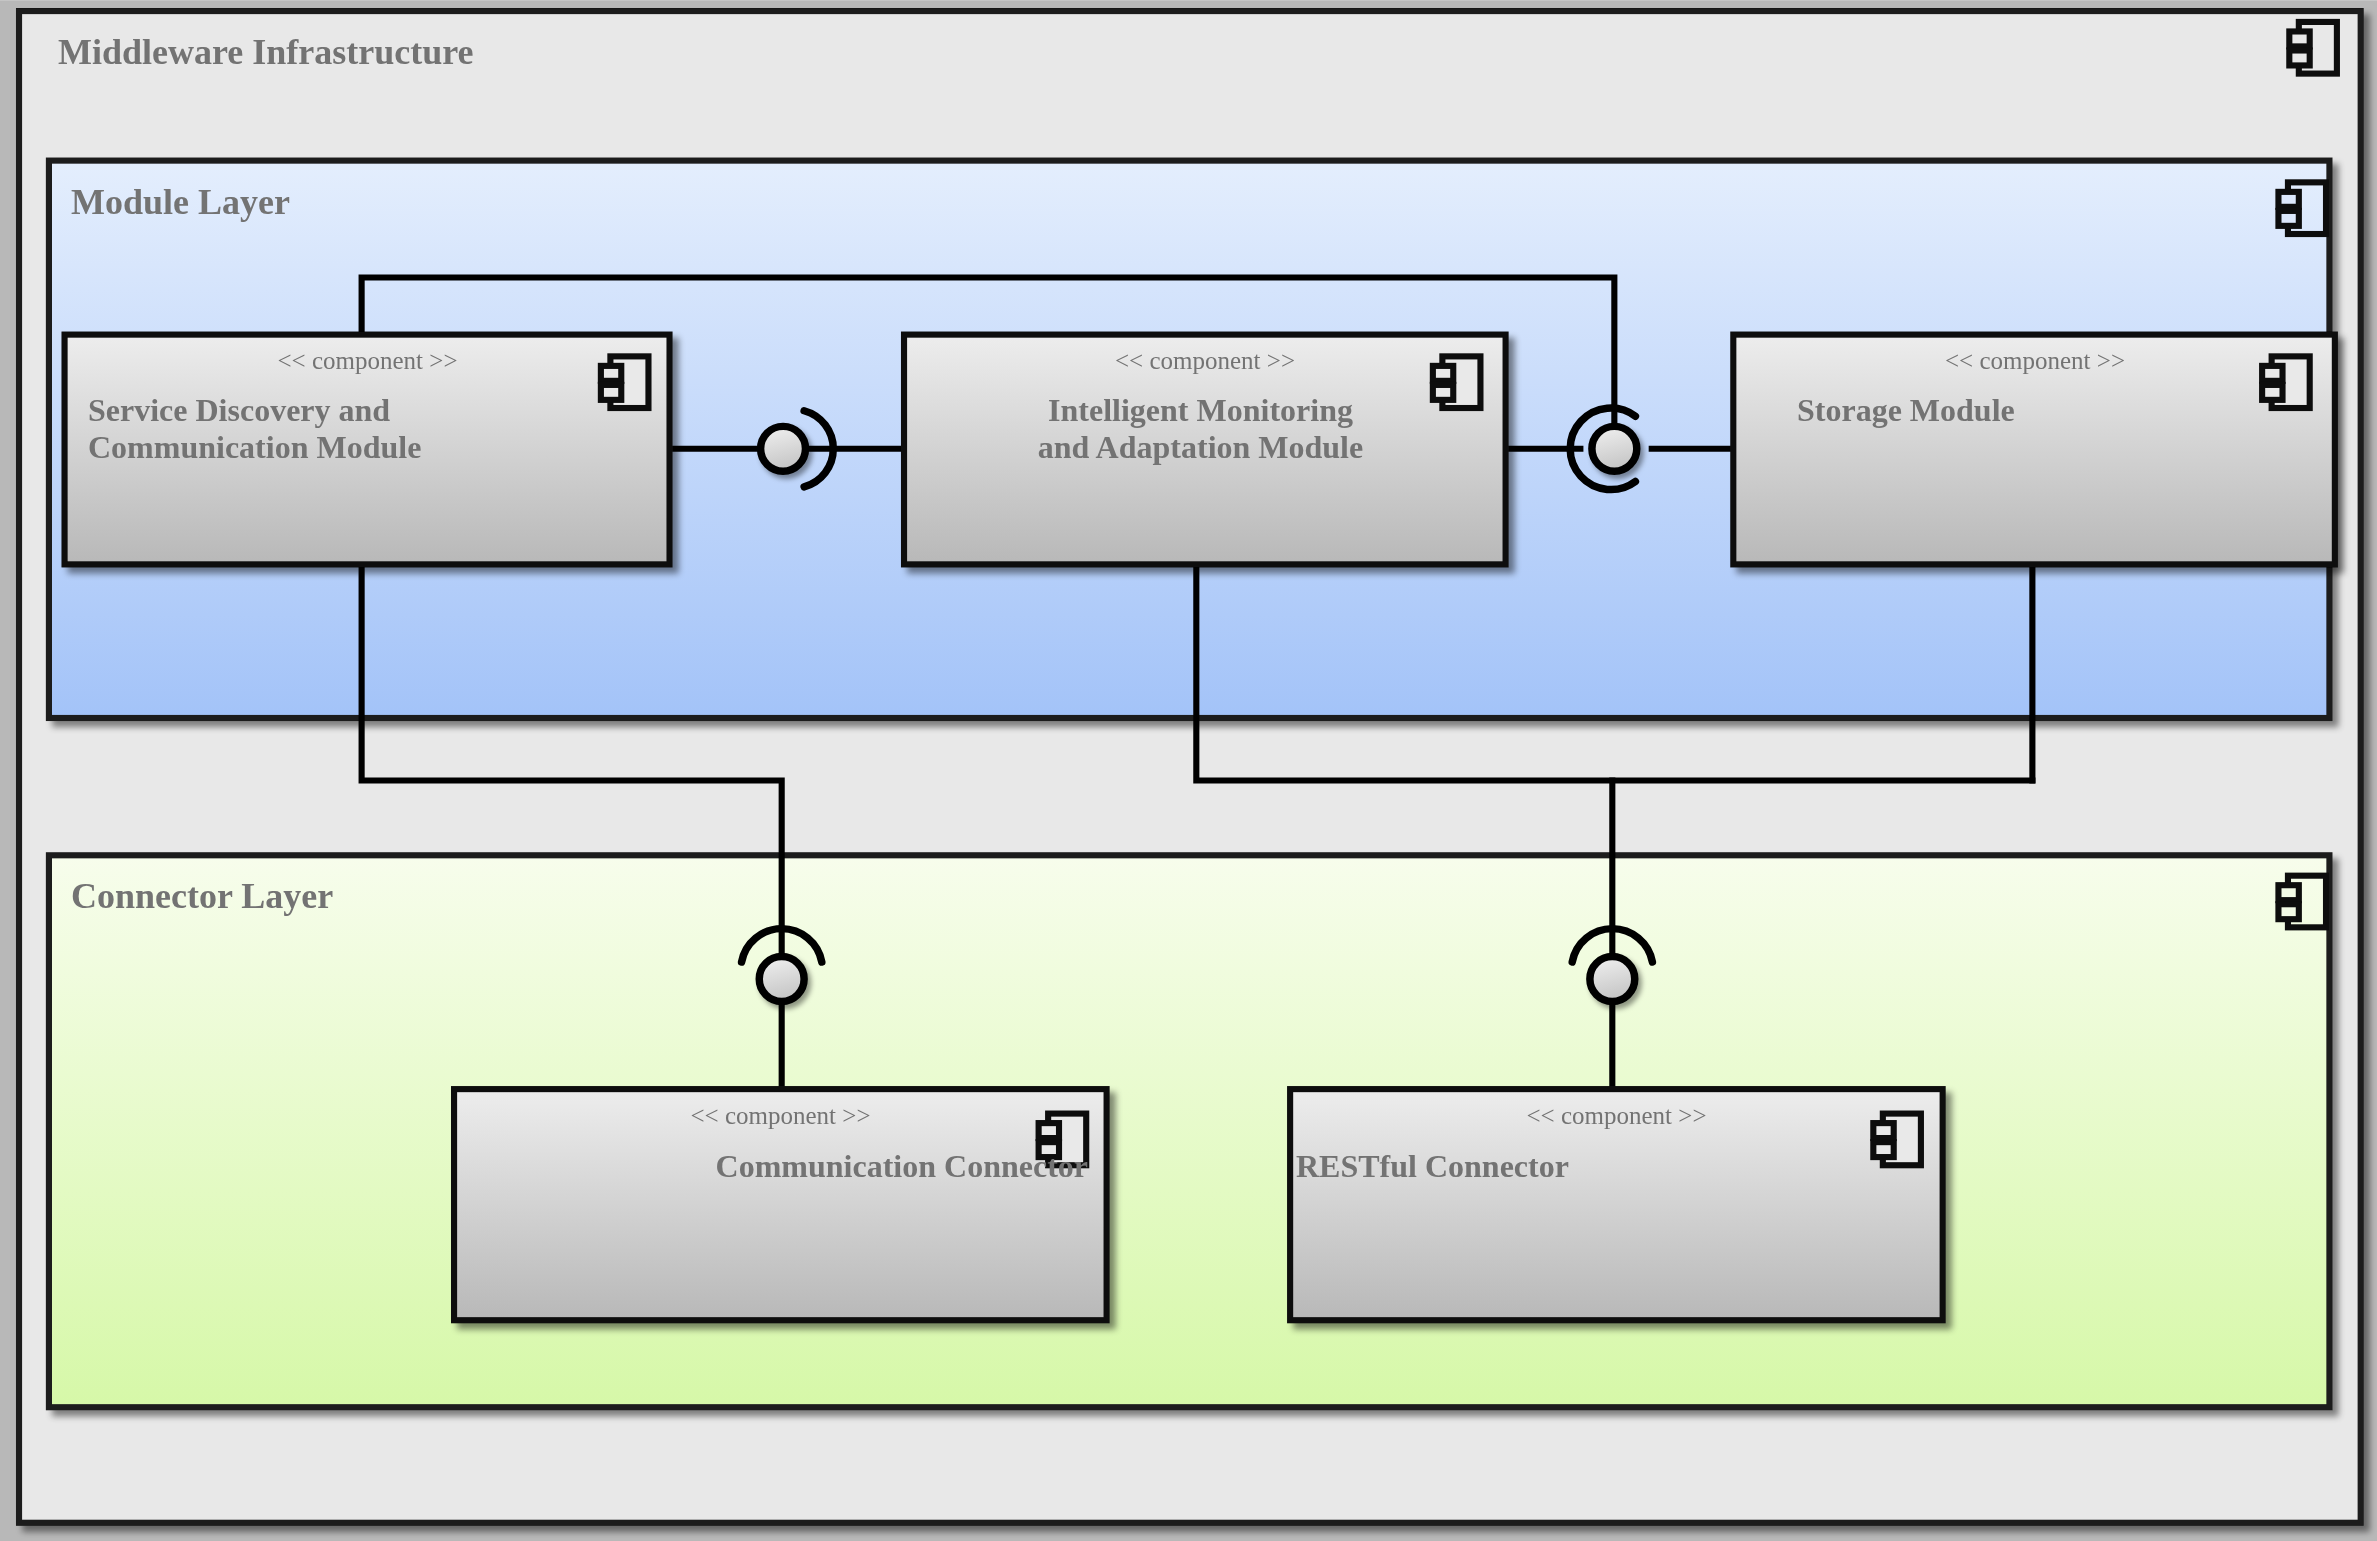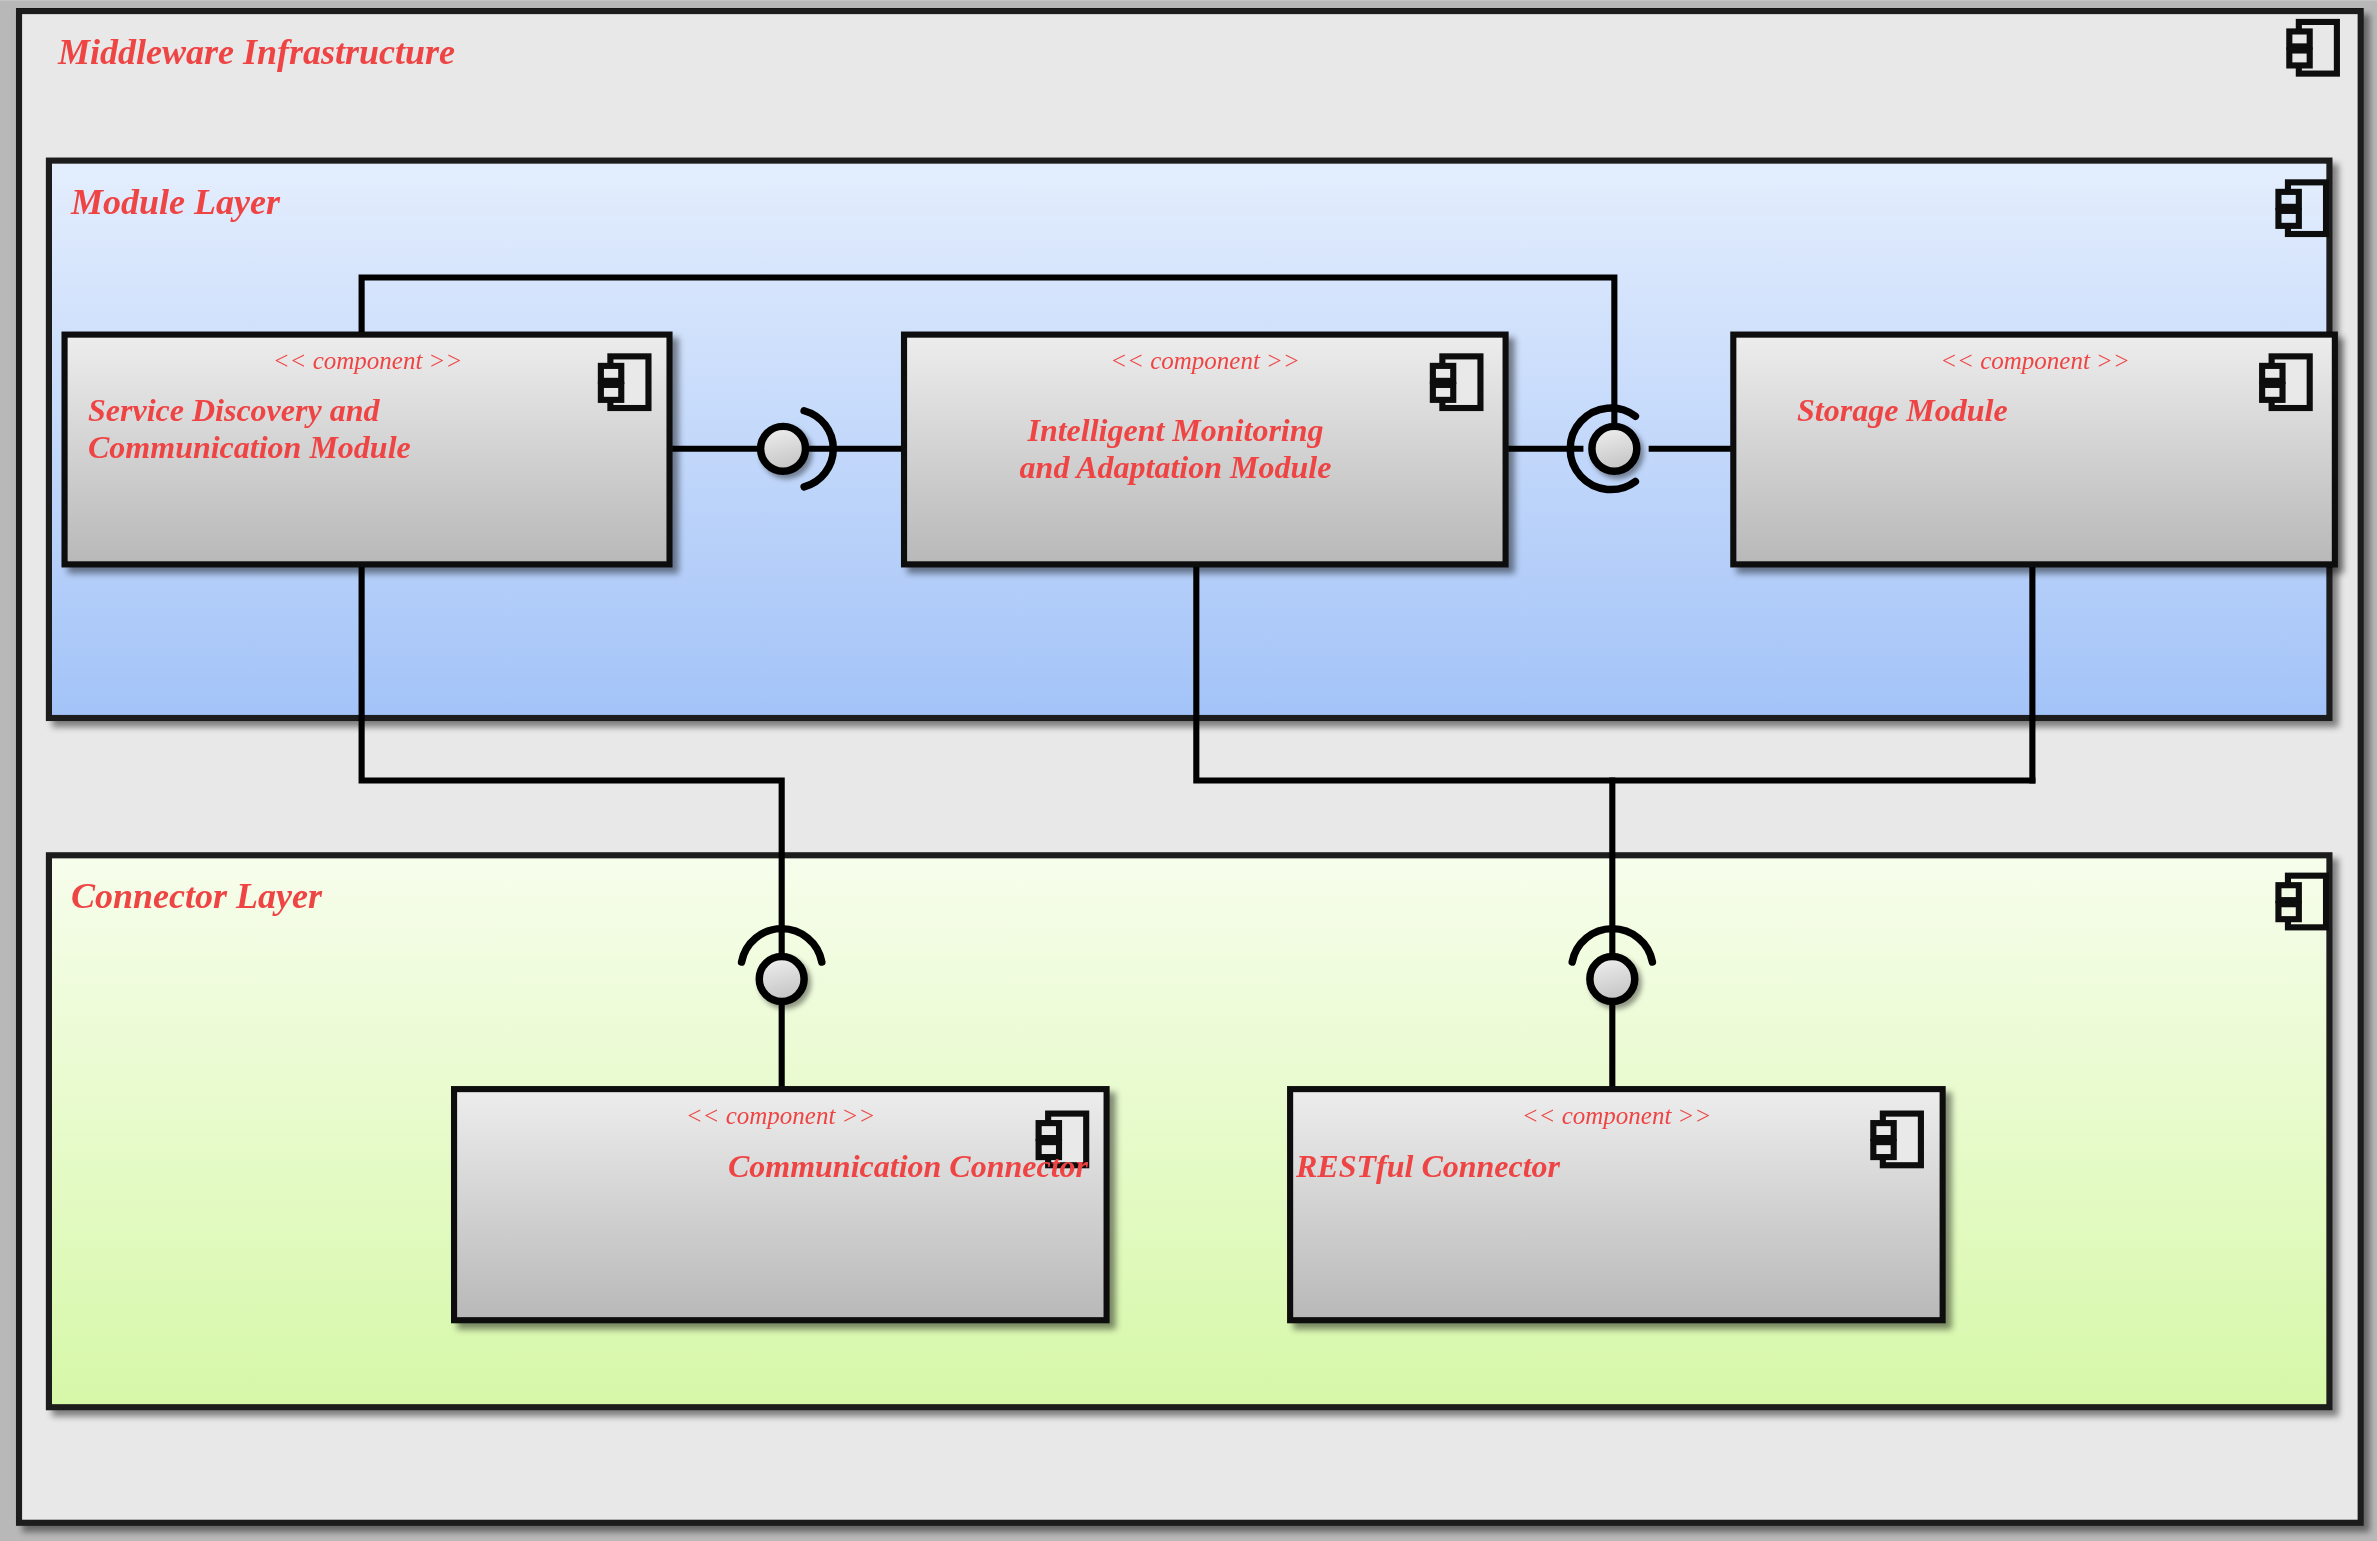--- a/index.html
+++ b/index.html
@@ -6,21 +6,21 @@
   body{font-family:"Liberation Serif",serif;}
   #stage{
     position:relative;
     width:2377px;height:1542px;
     background:#ffffff;
     overflow:hidden;
   }
   #diagram{position:absolute;left:0;top:0;width:2377px;height:1542px;display:block;}
 
   
-  .txt{position:absolute;white-space:pre;color:#ef4444;font-style:italic;}
+  .txt{position:absolute;white-space:pre;color:#737373;}
   .frame-title{
     font-family:"Liberation Serif",serif;
     font-weight:bold;font-size:36px;line-height:1.0;
   }
   .stereo{
     font-family:"Liberation Serif",serif;
     font-weight:normal;font-size:25px;line-height:1.0;
     text-align:center;
   }
   .cname{
@@ -187,21 +187,21 @@
   <div class="txt frame-title" style="left:58px;top:34px;">Middleware Infrastructure</div>
 
   <div class="txt frame-title" style="left:71px;top:184px;text-align:right;">Module Layer</div>
 
   <div class="txt frame-title" style="left:71px;top:878px;">Connector Layer</div>
 
   <div class="txt stereo" style="left:65px;top:348px;width:605px;">&lt;&lt; component &gt;&gt;</div>
   <div class="txt cname" style="left:88px;top:392px;width:564px;"><span>Service Discovery and</span><br><span>Communication Module</span></div>
 
   <div class="txt stereo" style="left:904px;top:348px;width:602px;">&lt;&lt; component &gt;&gt;</div>
-  <div class="txt cname center" style="left:895px;top:392px;width:561px;margin-top:20px;"><span>Intelligent Monitoring</span><br><span>and Adaptation Module</span></div>
+  <div class="txt cname center" style="left:920px;top:392px;width:561px;"><span>Intelligent Monitoring</span><br><span>and Adaptation Module</span></div>
 
   <div class="txt stereo" style="left:1734px;top:348px;width:602px;">&lt;&lt; component &gt;&gt;</div>
   <div class="txt cname" style="left:1758px;top:392px;width:557px;margin-left:39px;">Storage Module</div>
 
   <div class="txt stereo" style="left:454px;top:1103px;width:653px;">&lt;&lt; component &gt;&gt;</div>
   <div class="txt cname" style="left:476px;top:1148px;width:612px;text-align:right;">Communication Connector</div>
 
   <div class="txt stereo" style="left:1290px;top:1103px;width:653px;">&lt;&lt; component &gt;&gt;</div>
   <div class="txt cname" style="left:1296px;top:1148px;width:612px;">RESTful Connector</div>
 

